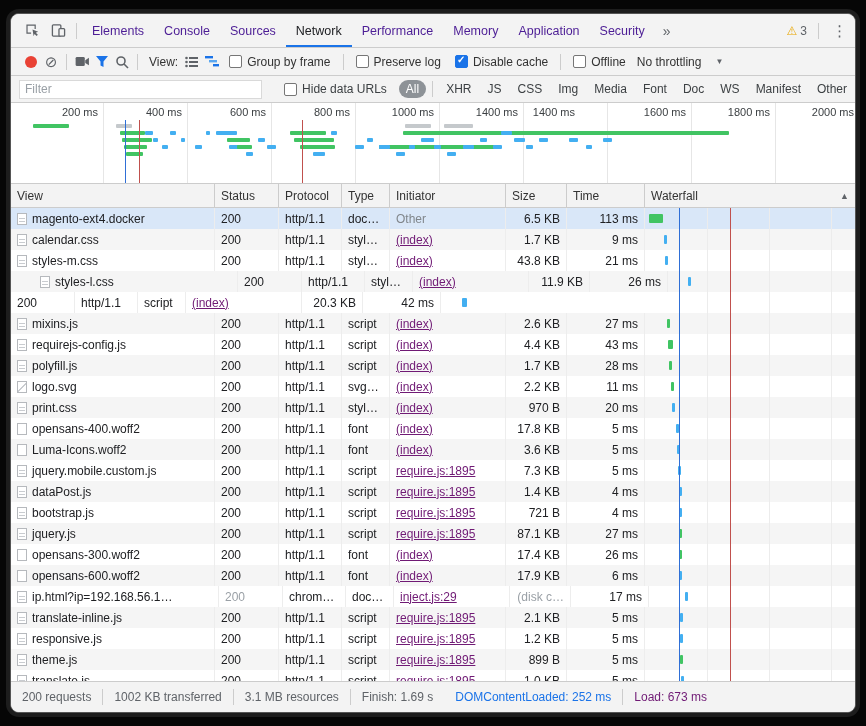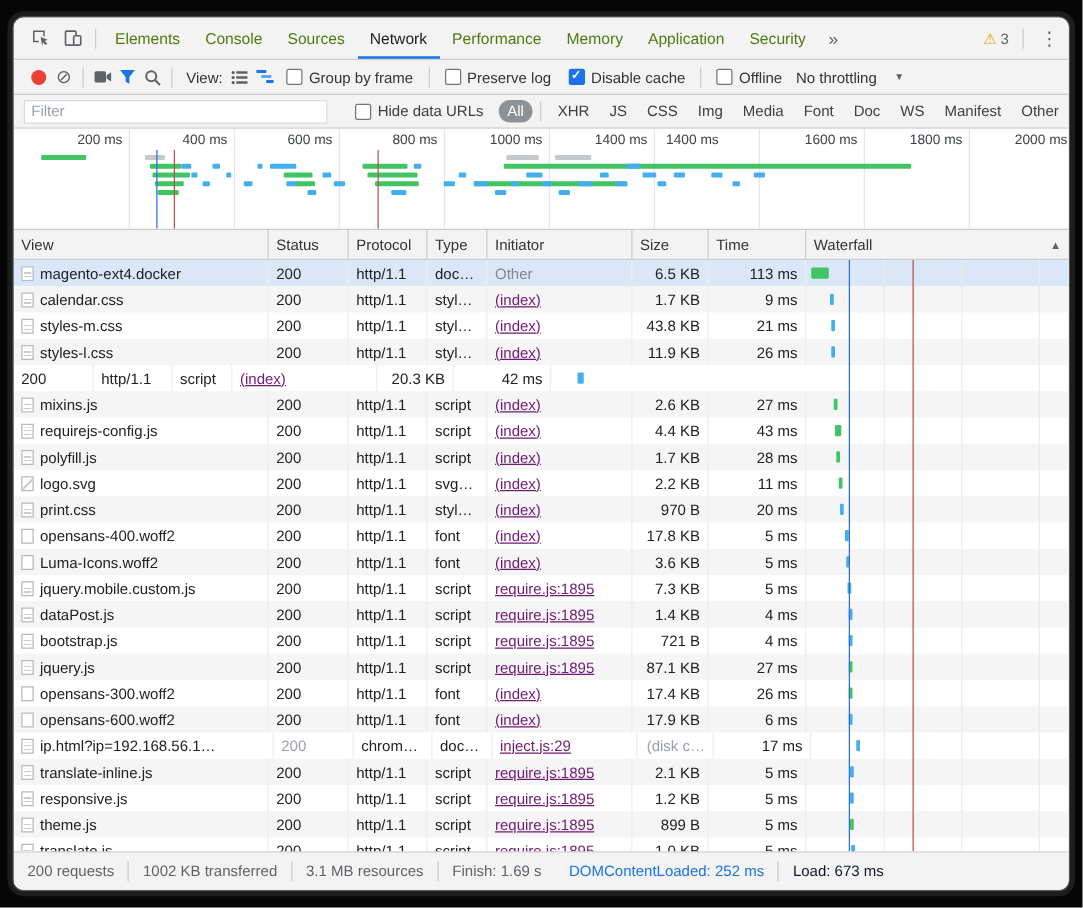--- a/index.html
+++ b/index.html
@@ -3,21 +3,21 @@
 <meta charset="utf-8">
 <style>
   html,body{margin:0;padding:0;}
   body{width:866px;height:726px;background:#060606;font-family:"Liberation Sans",sans-serif;position:relative;overflow:hidden;}
   .frame{position:absolute;left:10px;top:13px;right:10px;bottom:13px;background:#f3f3f3;border:1px solid #555;
          border-radius:9px;overflow:hidden;display:flex;flex-direction:column;box-shadow:0 0 0 4px #1d1d1d;}
   
   .tabbar{height:33px;flex:none;display:flex;align-items:center;background:#f3f3f3;border-bottom:1px solid #ccc;padding-left:8px;}
   .tb-icon{width:26px;height:24px;display:flex;align-items:center;justify-content:center;cursor:pointer;}
   .vdiv{width:1px;height:16px;background:#ccc;margin:0 5px;flex:none;}
-  .tab{padding:0 10px;height:100%;display:flex;align-items:center;font-size:12.5px;color:#4d7c0f;cursor:pointer;white-space:nowrap;}
+  .tab{padding:0 10px;height:100%;display:flex;align-items:center;font-size:12.5px;color:#4c1d95;cursor:pointer;white-space:nowrap;}
   .tab.active{box-shadow:inset 0 -2px 0 #1a73e8;color:#202124;}
   .tab-more{font-size:14px;color:#5f6368;padding:0 8px;}
   .warnbadge{display:flex;align-items:center;gap:3px;font-size:12px;color:#5f6368;padding:0 6px;margin-left:auto;}
   .warn-tri{color:#e8a600;font-size:12px;}
   .kebab{font-size:15px;color:#5f6368;padding:0 8px;letter-spacing:0;}
   
   .toolbar{height:27px;flex:none;display:flex;align-items:center;background:#f3f3f3;border-bottom:1px solid #ccc;padding-left:10px;font-size:12px;color:#333;}
   .round-btn{width:20px;height:20px;display:flex;align-items:center;justify-content:center;cursor:pointer;}
   .rec-dot{width:12px;height:12px;border-radius:50%;}
   .clear-glyph{font-size:15px;color:#5f6368;line-height:1;}
@@ -342,21 +342,21 @@
         <div class="td" style="width: 116px;">
           <span class="init-link">(index)</span>
         </div>
         <div class="td right" style="width: 61px;">43.8 KB</div>
         <div class="td right" style="width: 78px;">21 ms</div>
         <div class="td wf-cell">
           <div class="wf-bar" style="left: 19.592px; width: 3px; background: rgb(67, 175, 241);"></div>
         </div>
       </div>
       <div class="row odd">
-        <div class="td" style="width: 204px;">
+        <div class="td" style="width: 204px; margin-left: 23px;">
           <span class="ficon doc"></span>
           <span>styles-l.css</span>
         </div>
         <div class="td" style="width: 64px;">200</div>
         <div class="td" style="width: 63px;">http/1.1</div>
         <div class="td" style="width: 48px;">styl…</div>
         <div class="td" style="width: 116px;">
           <span class="init-link">(index)</span>
         </div>
         <div class="td right" style="width: 61px;">11.9 KB</div>
@@ -692,16 +692,16 @@
     </div>
 
   <div class="statusbar">
     <span id="sb-items" style="display:flex;height:100%;align-items:center;">
         <span class="sb-item">200 requests</span>
         <span class="sb-item">1002 KB transferred</span>
         <span class="sb-item">3.1 MB resources</span>
         <span class="sb-item">Finish: 1.69 s</span>
       </span>
     <span class="sb-item" style="color:#1a73e8;">DOMContentLoaded: 252 ms</span>
-    <span class="sb-item" style="color:#0f172a;">Load: 673 ms</span>
+    <span class="sb-item" style="color:#701a75;">Load: 673 ms</span>
   </div>
 
 </div>
 
 </body></html>

